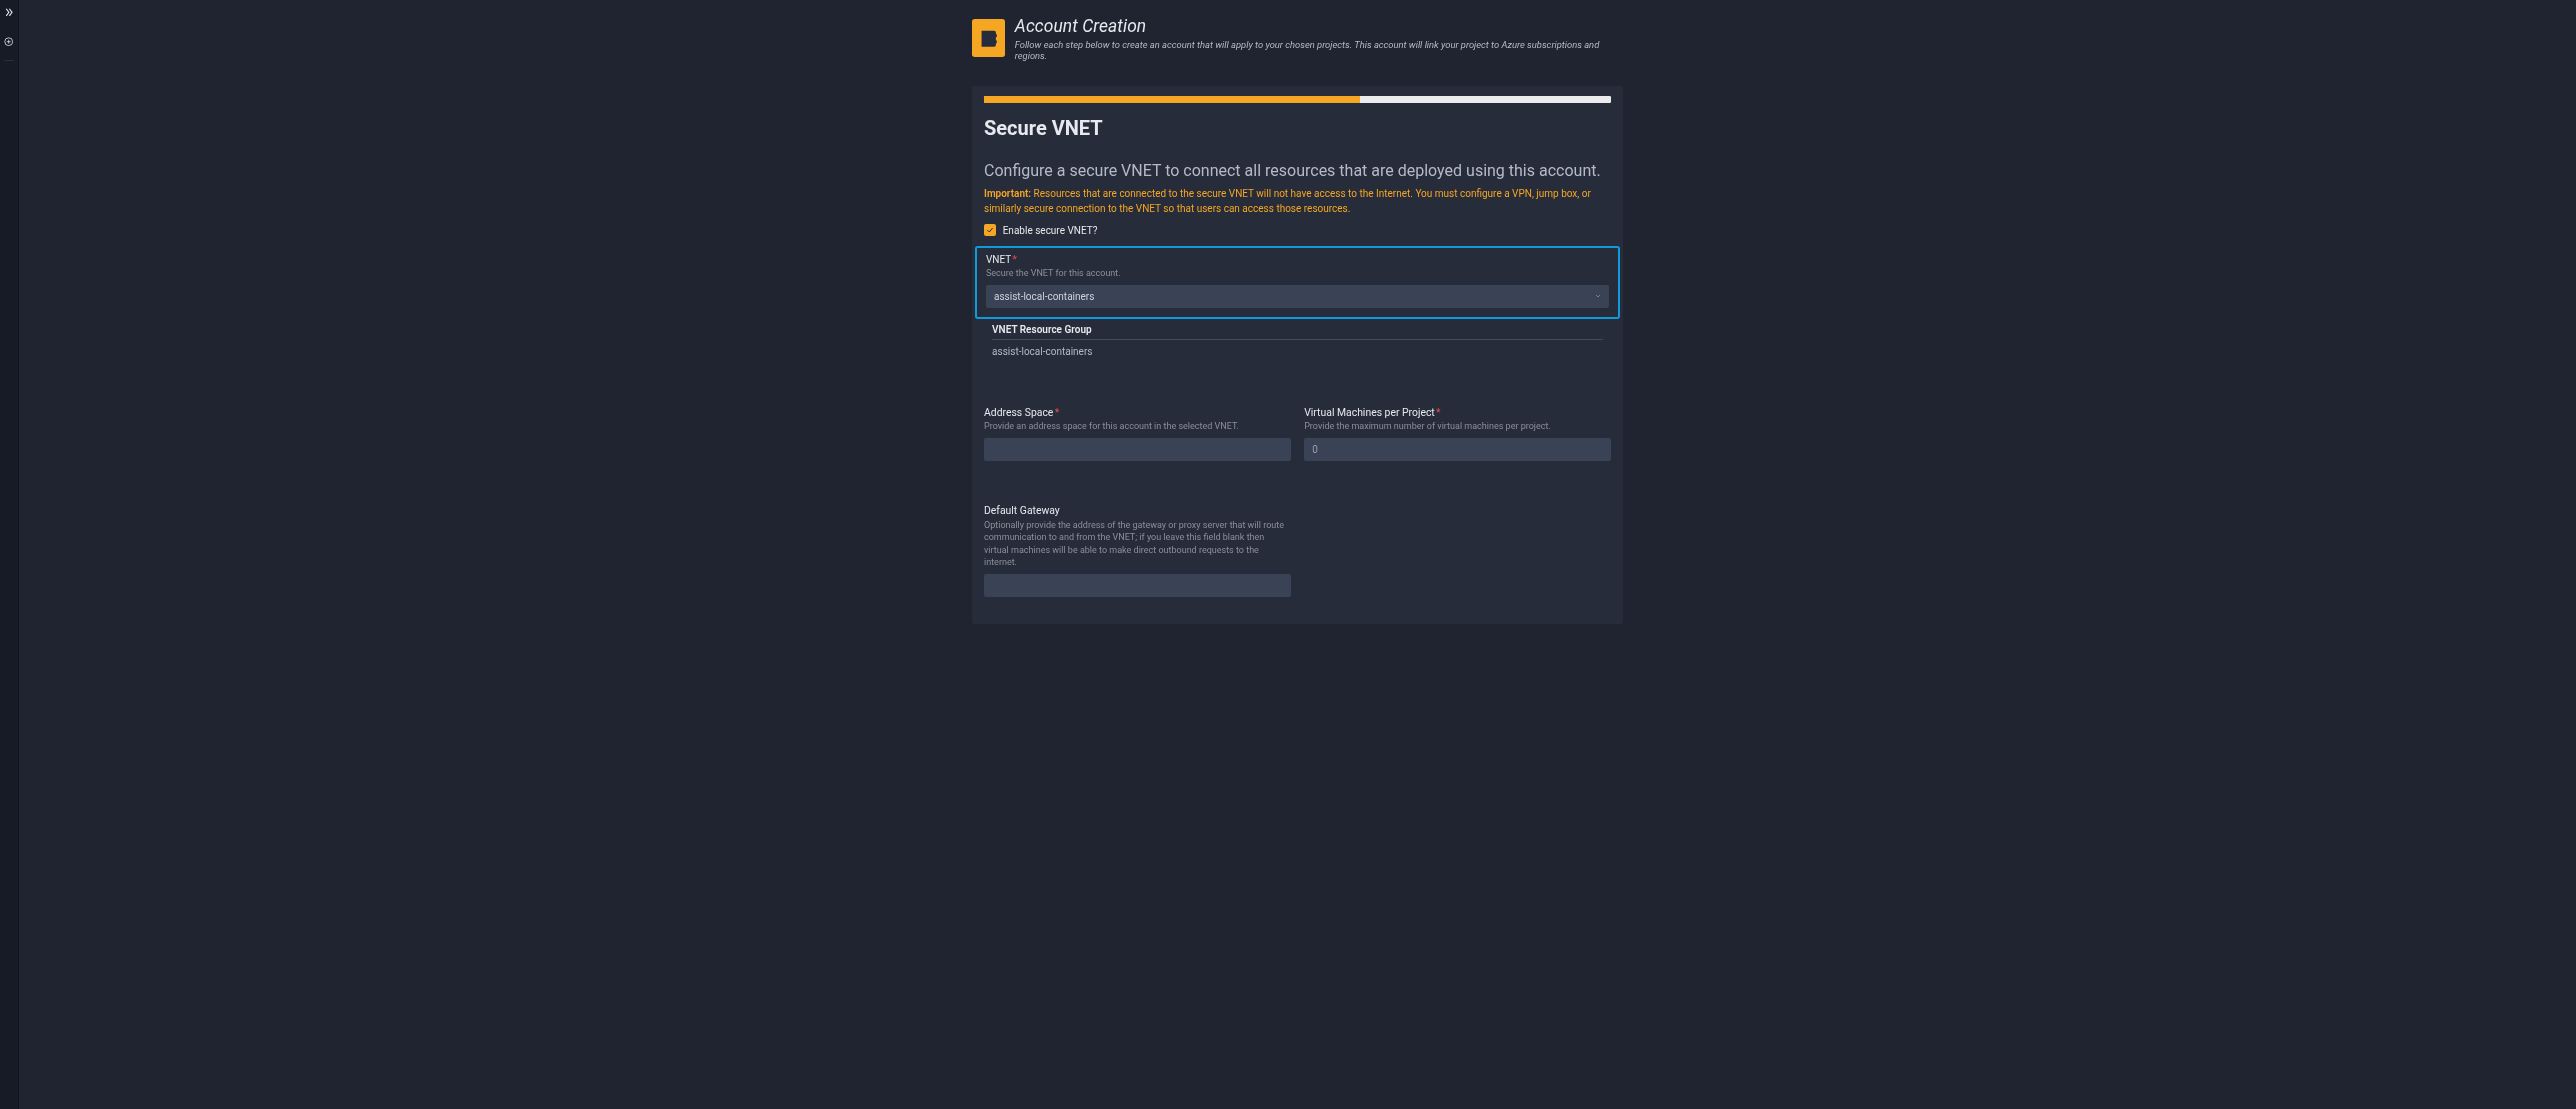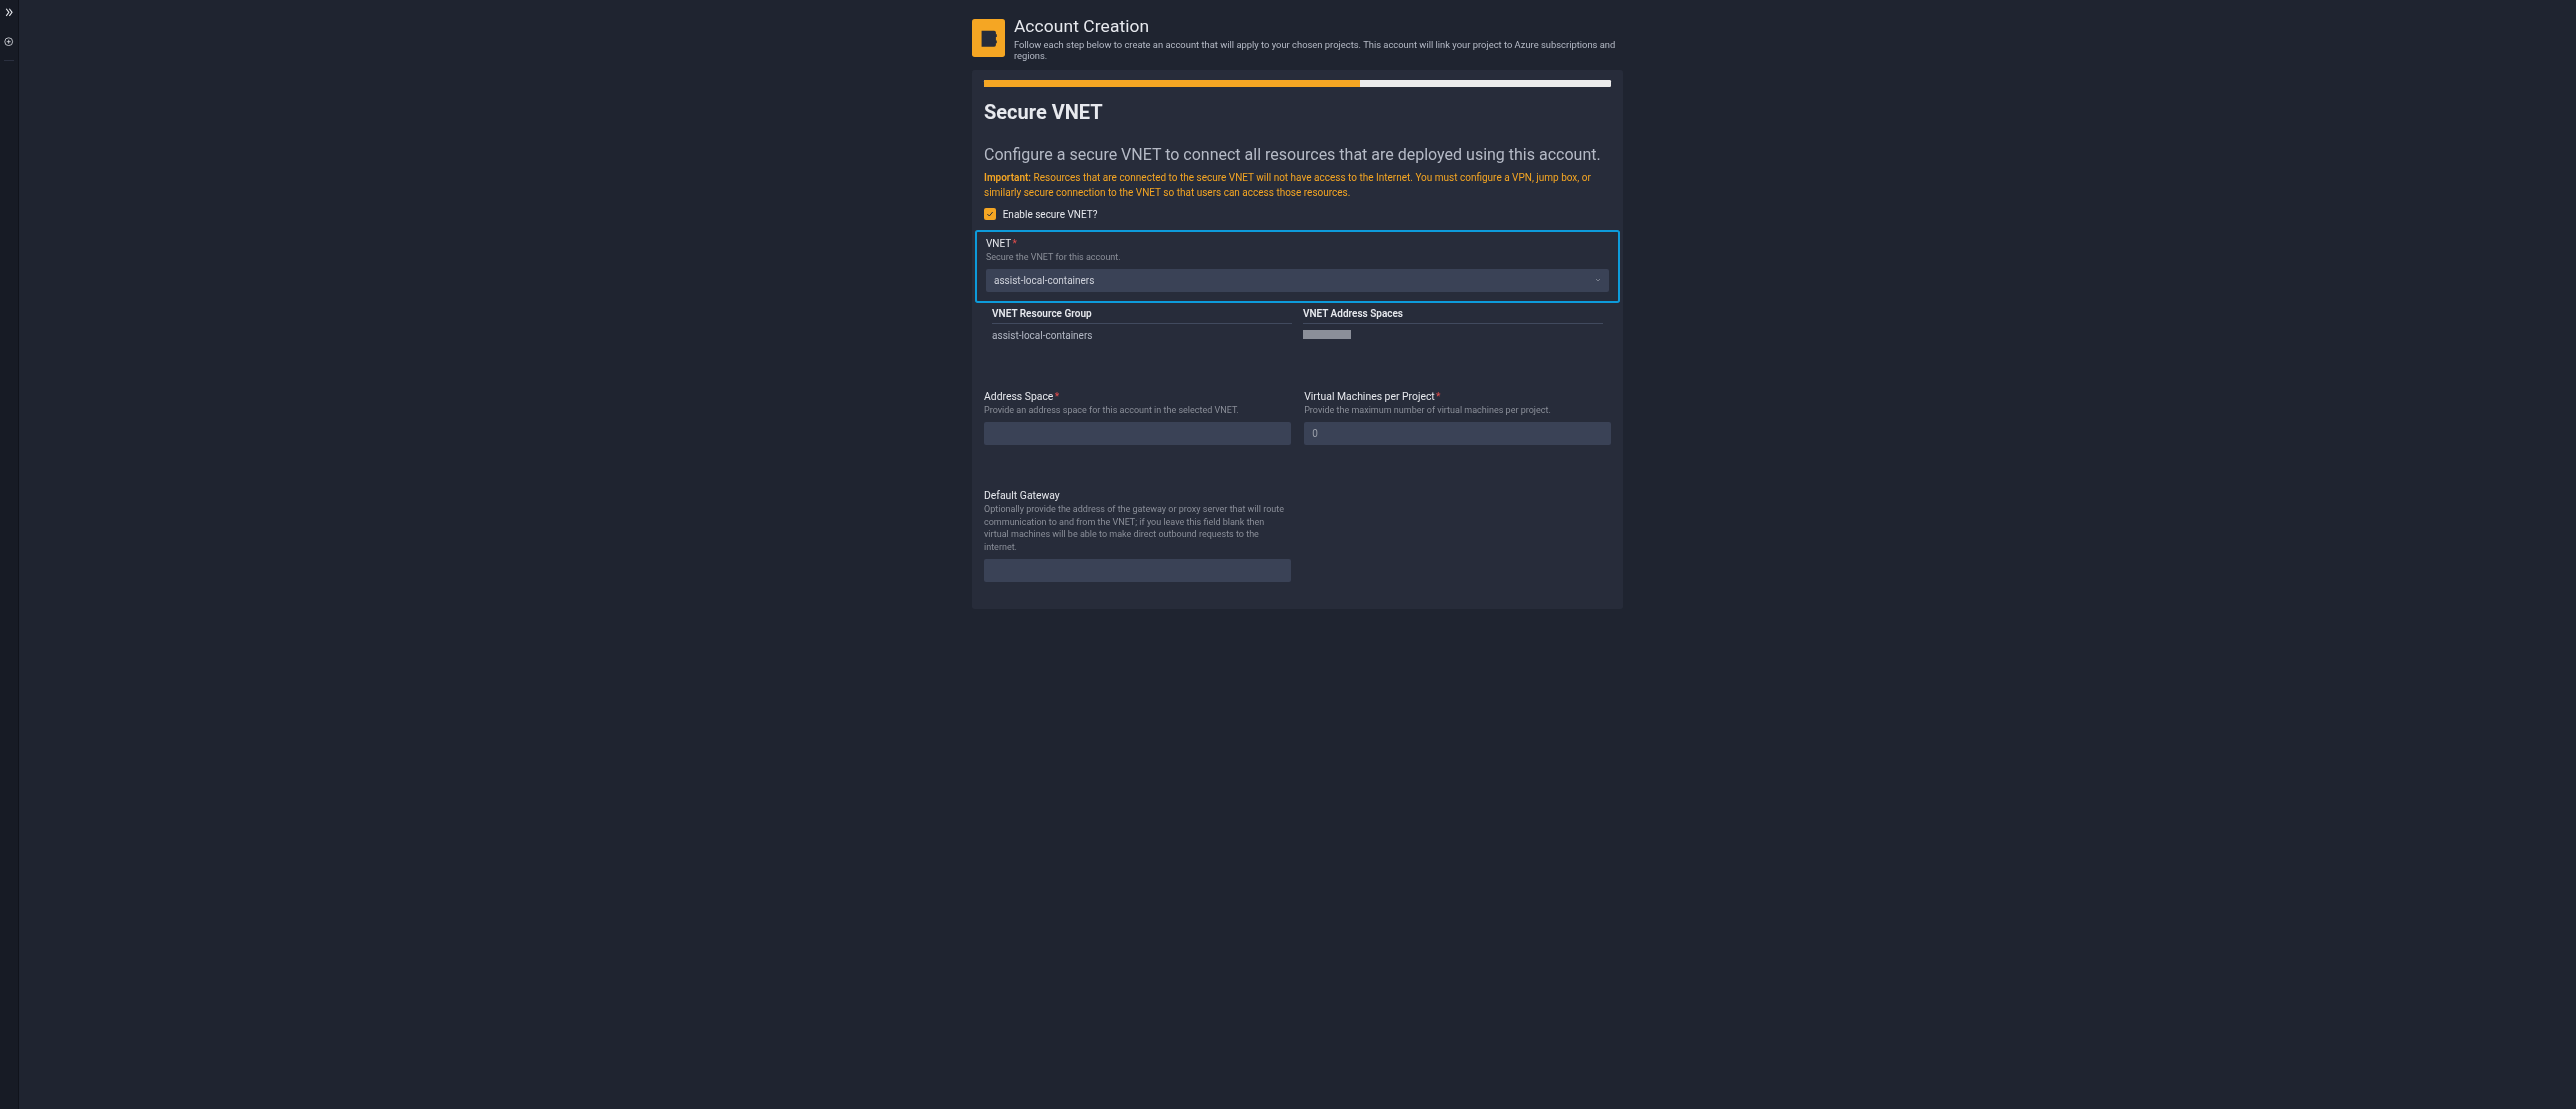--- a/index.html
+++ b/index.html
@@ -58,21 +58,22 @@
     padding: 16px 13.4px 27px;
   }
   .page {
     width: 651px;
     max-width: 100%;
   }
   .header {
     display: flex;
     align-items: center;
     gap: 9.4px;
-    margin-bottom: 9px;
+    margin-bottom: 25px;
+    font-style: italic;
   }
   .header-badge {
     width: 34px; height: 38px;
     background: var(--accent);
     border-radius: 2.7px;
     display:flex; align-items:center; justify-content:center;
     position: relative;
   }
   .header-badge svg { width: 21.5px; height: 21.5px; fill: #262c3b; }
   .header-text h1 {
@@ -280,24 +281,20 @@
                   <polyline points="6 9 12 15 18 9"></polyline>
                 </svg>
             </div>
           </div>
 
           <div class="info-row">
             <div class="info-col">
               <div class="info-heading">VNET Resource Group</div>
               <div class="info-value">assist-local-containers</div>
             </div>
-            <div class="info-col">
-              <div class="info-heading">VNET Address Spaces</div>
-              <div class="info-value"><span class="skeleton"></span></div>
-            </div>
           </div>
 
           <div class="grid2">
             <div class="field-block">
               <span class="field-label">
                 <span>Address Space</span><span class="req">*</span>
               </span>
               <div class="field-help">Provide an address space for this account in the selected VNET.</div>
               <input class="input" value="" style="">
             </div>

